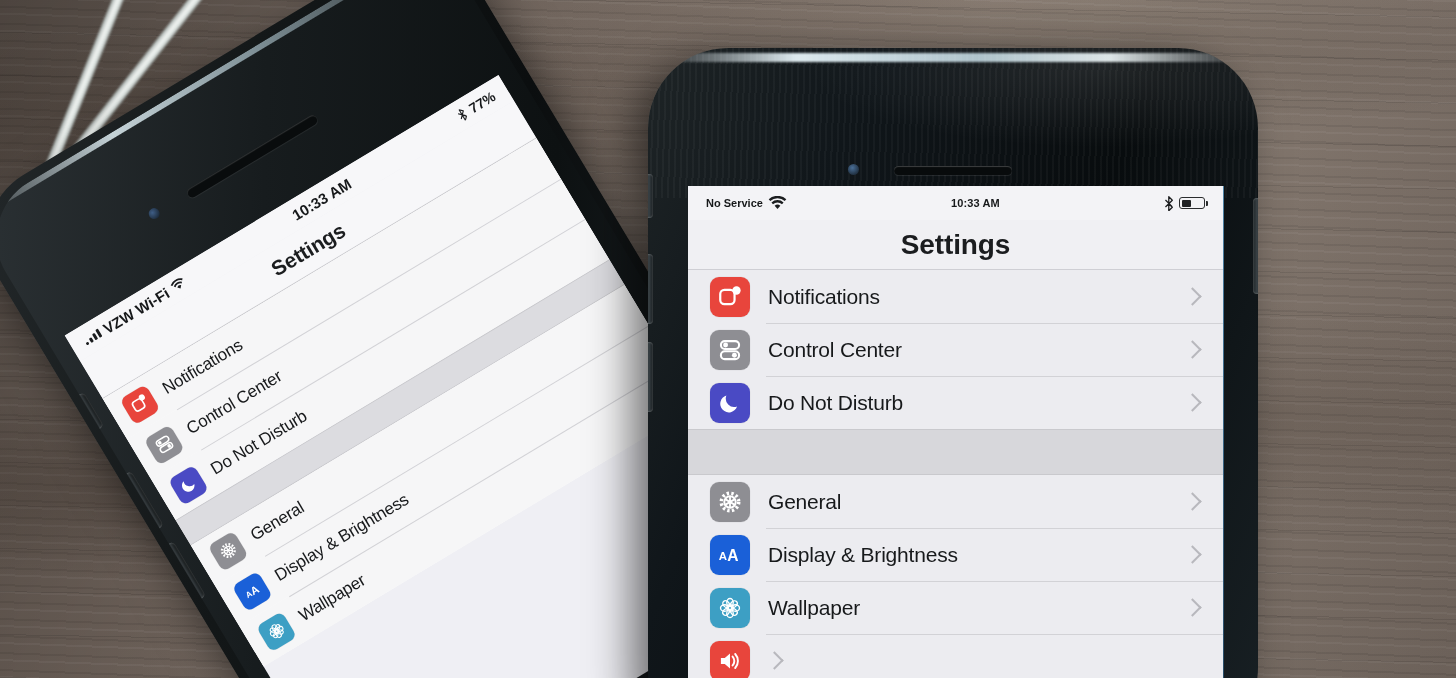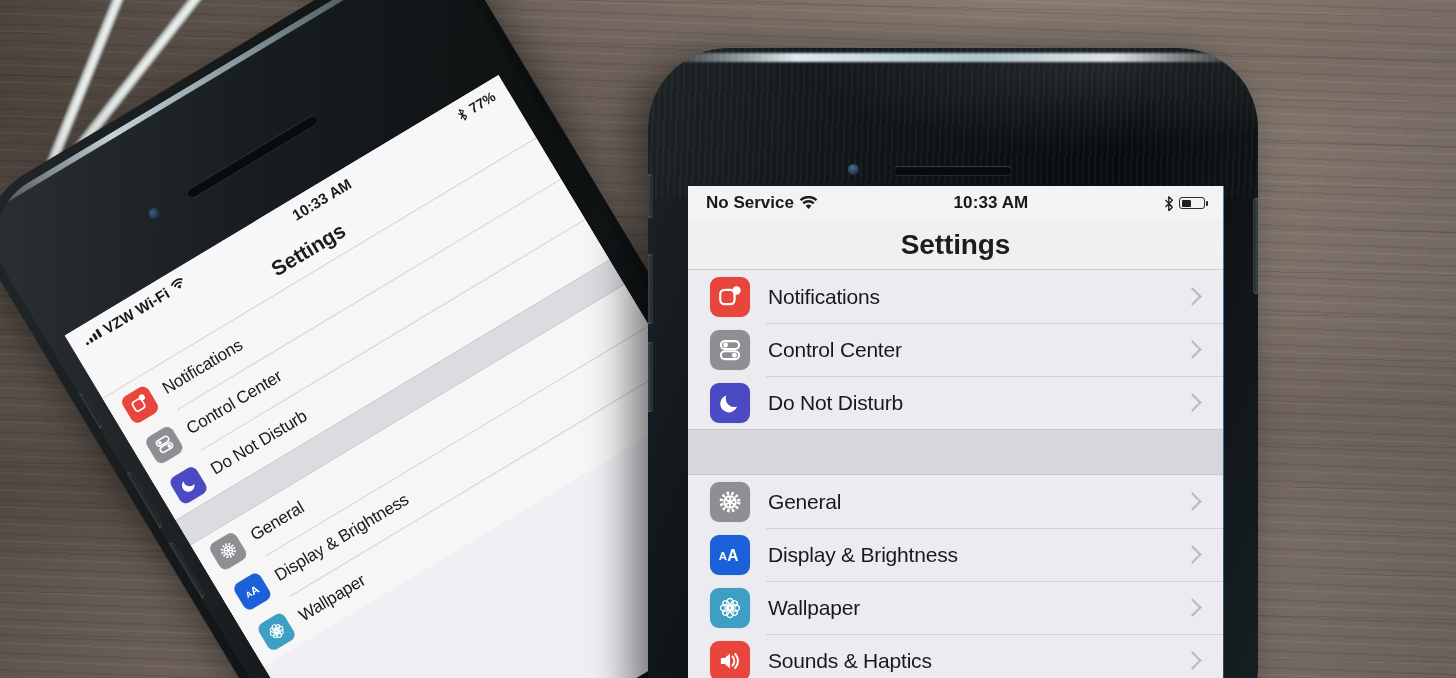--- a/index.html
+++ b/index.html
@@ -216,21 +216,21 @@
     border-radius: 4px;
     background: linear-gradient(90deg, #1b2123, #3a4246 50%, #12171a);
     box-shadow: inset 0 0 2px rgba(255,255,255,0.4);
   }
   #phone-front .silent { left: -3px; top: 126px; width: 8px; height: 44px; }
   #phone-front .volup  { left: -3px; top: 206px; width: 8px; height: 70px; }
   #phone-front .voldn  { left: -3px; top: 294px; width: 8px; height: 70px; }
   #phone-front .power  { right: -3px; top: 150px; width: 8px; height: 96px; }
 
   
-  #phone-front .ios-status { height: 34px; padding: 0 18px; font-size: 17px; background: #f3f3f6; }
+  #phone-front .ios-status { height: 34px; padding: 0 18px; font-size: 11px; background: #f3f3f6; }
   #phone-front .ios-nav    { height: 50px; font-size: 28px; background: #f0f0f3; border-bottom-color: #cfcfd4; }
   #phone-front .ios-row    { height: 53px; padding-left: 22px; padding-right: 18px; background: #ececf0; }
   #phone-front .ios-row + .ios-row::before { left: 78px; }
   #phone-front .ios-row .label { font-size: 21px; }
   #phone-front .ios-row .chev  { width: 13px; height: 13px; border-width: 2.6px; }
   #phone-front .appicon { width: 40px; height: 40px; border-radius: 9px; margin-right: 18px; }
   #phone-front .ios-group { background: #ececf0; }
   #phone-front .ios-gap   { height: 46px; background: #d7d7db; }
 
   .wifi-glyph, .bt-glyph { display: block; }
@@ -491,21 +491,20 @@
           <span class="chev"></span>
         </div>
 
         <div class="ios-row">
           <span class="appicon" style="background:#e8453c">
             <svg width="26" height="26" viewBox="0 0 20 20">
               <path d="M3 7.6h3l4-3.4v11.6l-4-3.4H3Z" fill="#fff"></path>
               <path d="M12 6.6a5 5 0 0 1 0 6.8M14 4.6a8 8 0 0 1 0 10.8" stroke="#fff" stroke-width="1.5" fill="none" stroke-linecap="round"></path>
             </svg>
           </span>
-          <span class="label">Sounds &amp; Haptics</span>
           <span class="chev"></span>
         </div>
       </div>
 
     </div>
   </div>
 
 </div>
 
 </body></html>

